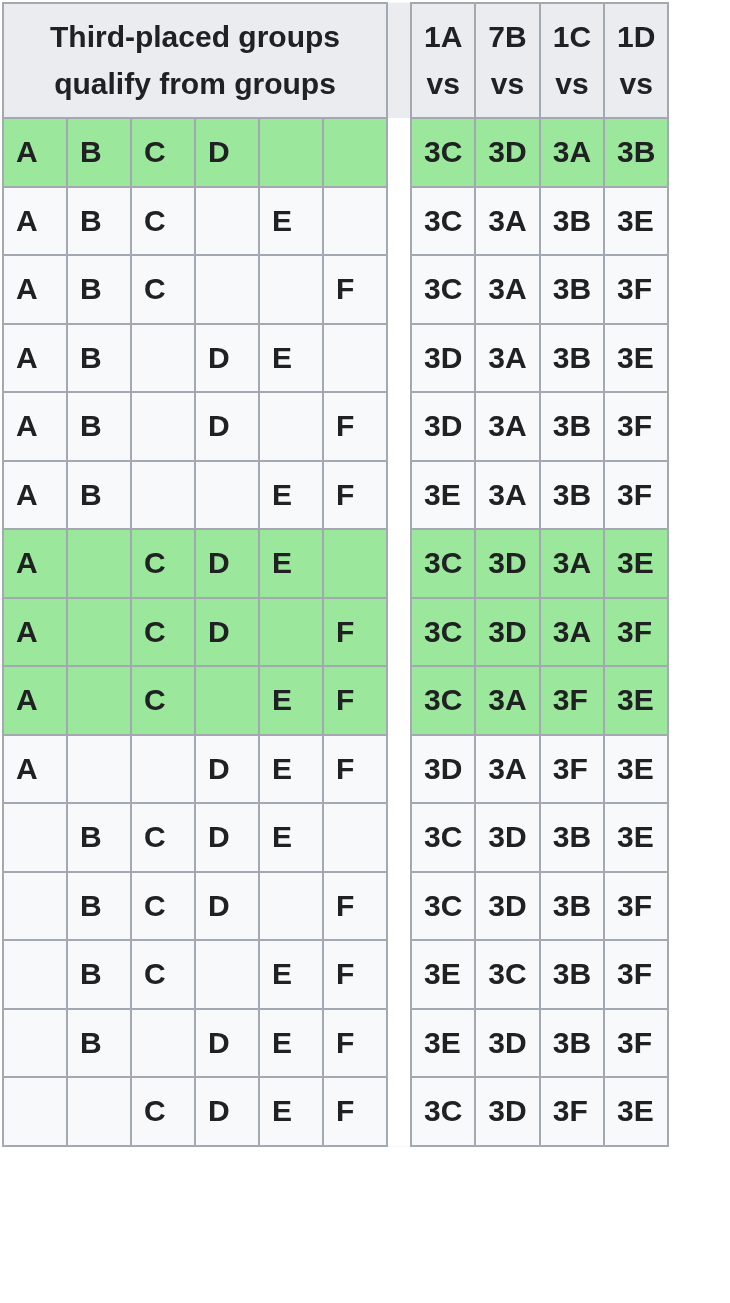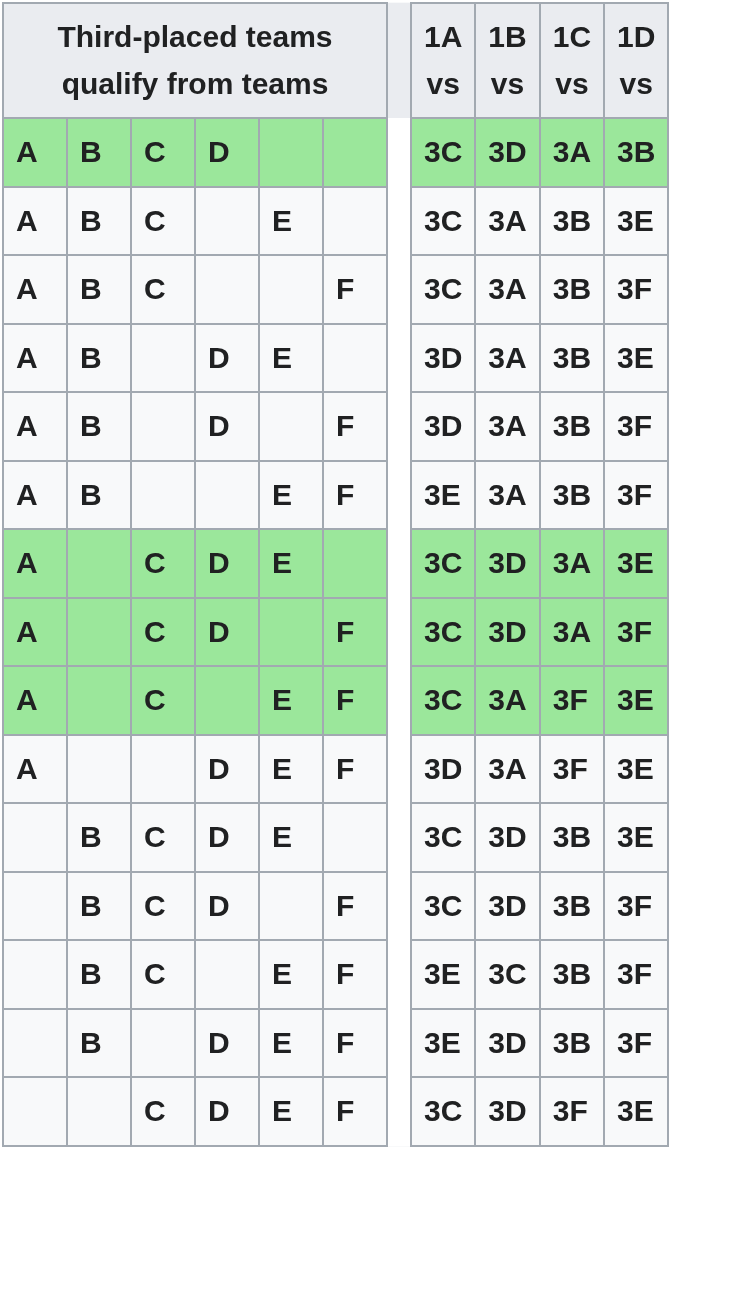--- a/index.html
+++ b/index.html
@@ -66,28 +66,28 @@
   tr.hl td:not(.gap-col) {
     background: #9be79b;
   }
 </style>
 </head>
 <body>
 
 <table class="wikitable">
   <thead>
     <tr>
-      <th class="left-header" colspan="6">Third-placed teams qualify from teams</th>
+      <th class="left-header" colspan="6">Third-placed groups qualify from groups</th>
       <th class="gap-col"></th>
       <th class="vs-header">
         <span>1A</span><br>
         <span>vs</span>
       </th>
       <th class="vs-header">
-        <span>1B</span><br>
+        <span>7B</span><br>
         <span>vs</span>
       </th>
       <th class="vs-header">
         <span>1C</span><br>
         <span>vs</span>
       </th>
       <th class="vs-header">
         <span>1D</span><br>
         <span>vs</span>
       </th>

